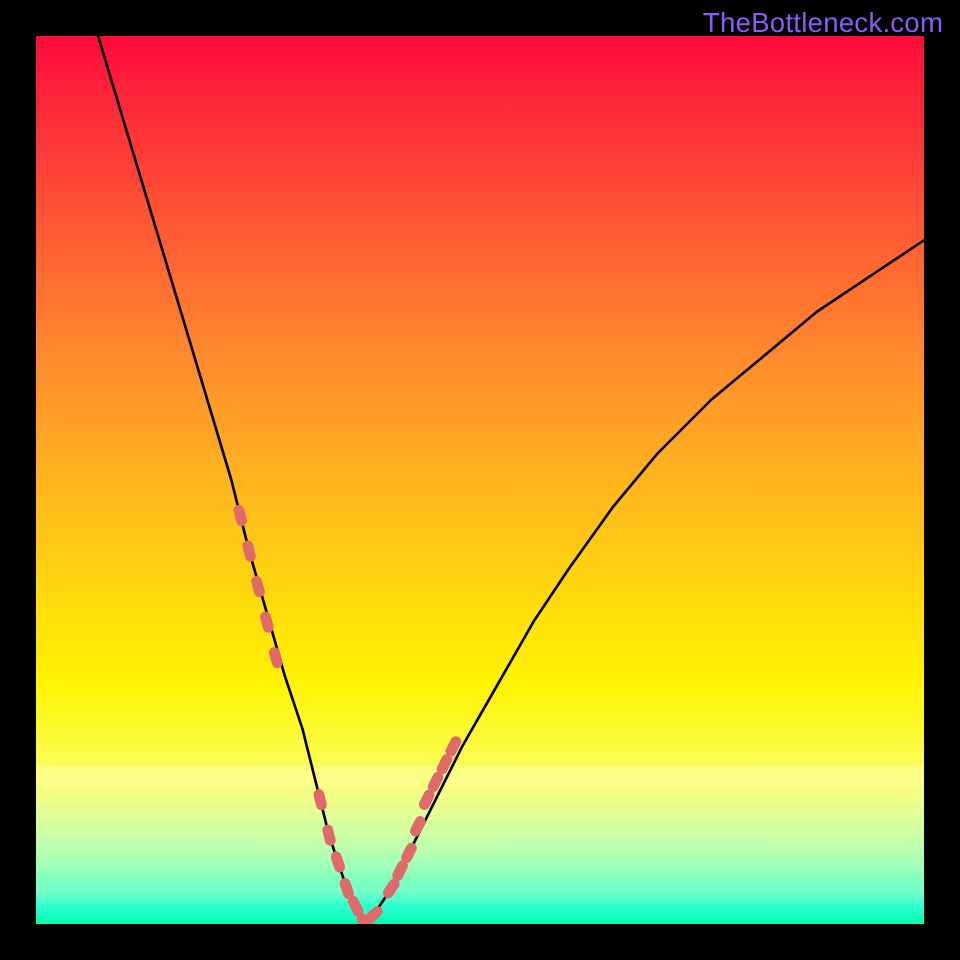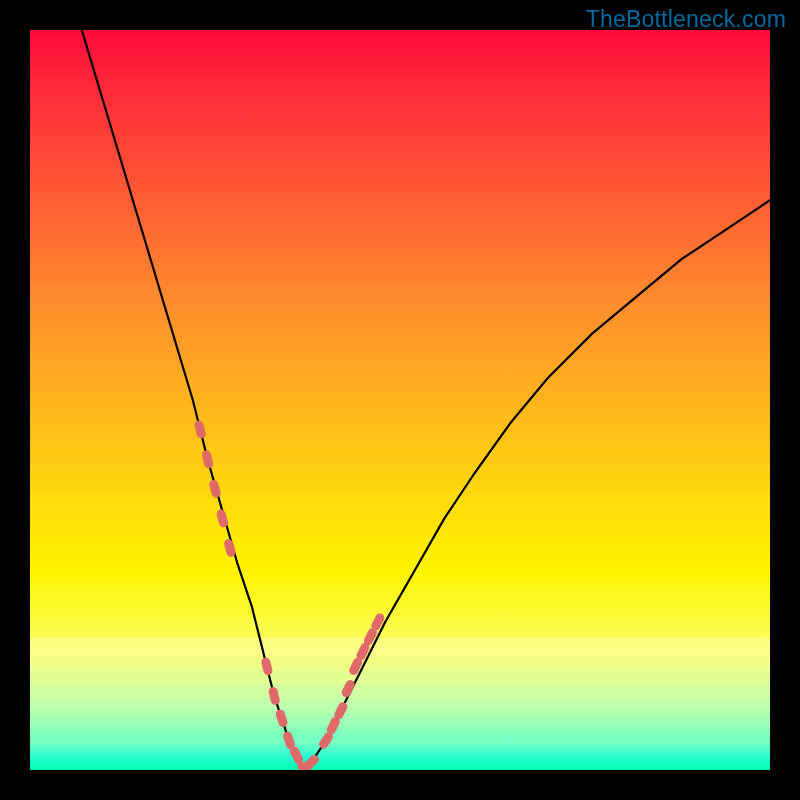--- a/index.html
+++ b/index.html
@@ -13,21 +13,21 @@
   }
   .stage {
     position: relative;
     width: 800px;
     height: 800px;
   }
   .watermark {
     position: absolute;
     top: 6px;
     right: 14px;
-    color: #0369a1;
+    color: #8b5cf6;
     font-size: 23px;
     font-weight: 400;
     letter-spacing: 0.2px;
     z-index: 30;
   }
   .frame {
     position: absolute;
     left: 30px;
     top: 30px;
     width: 740px;

